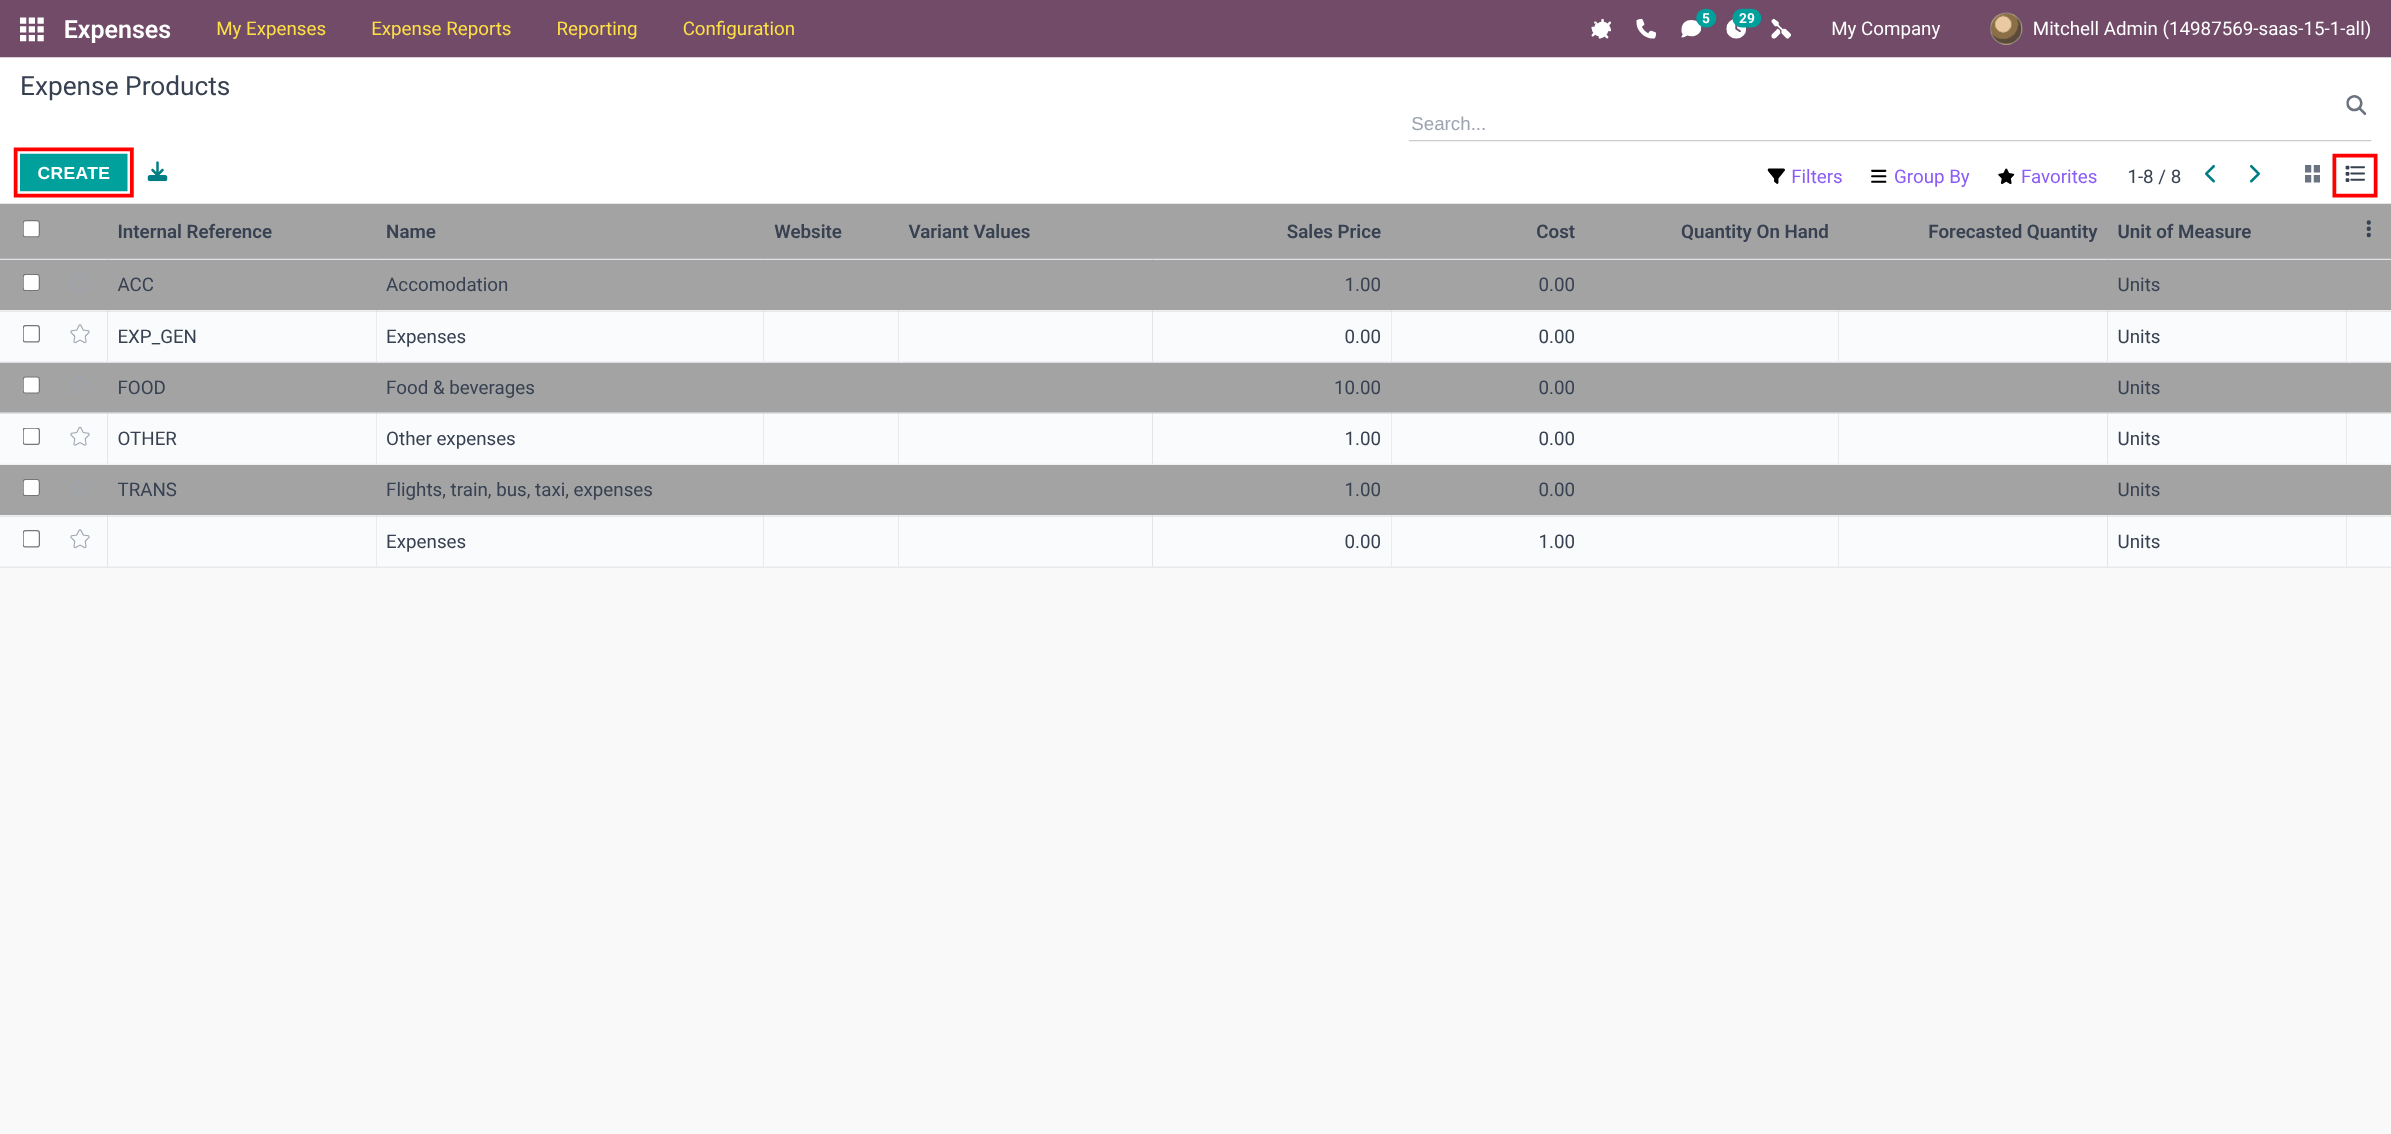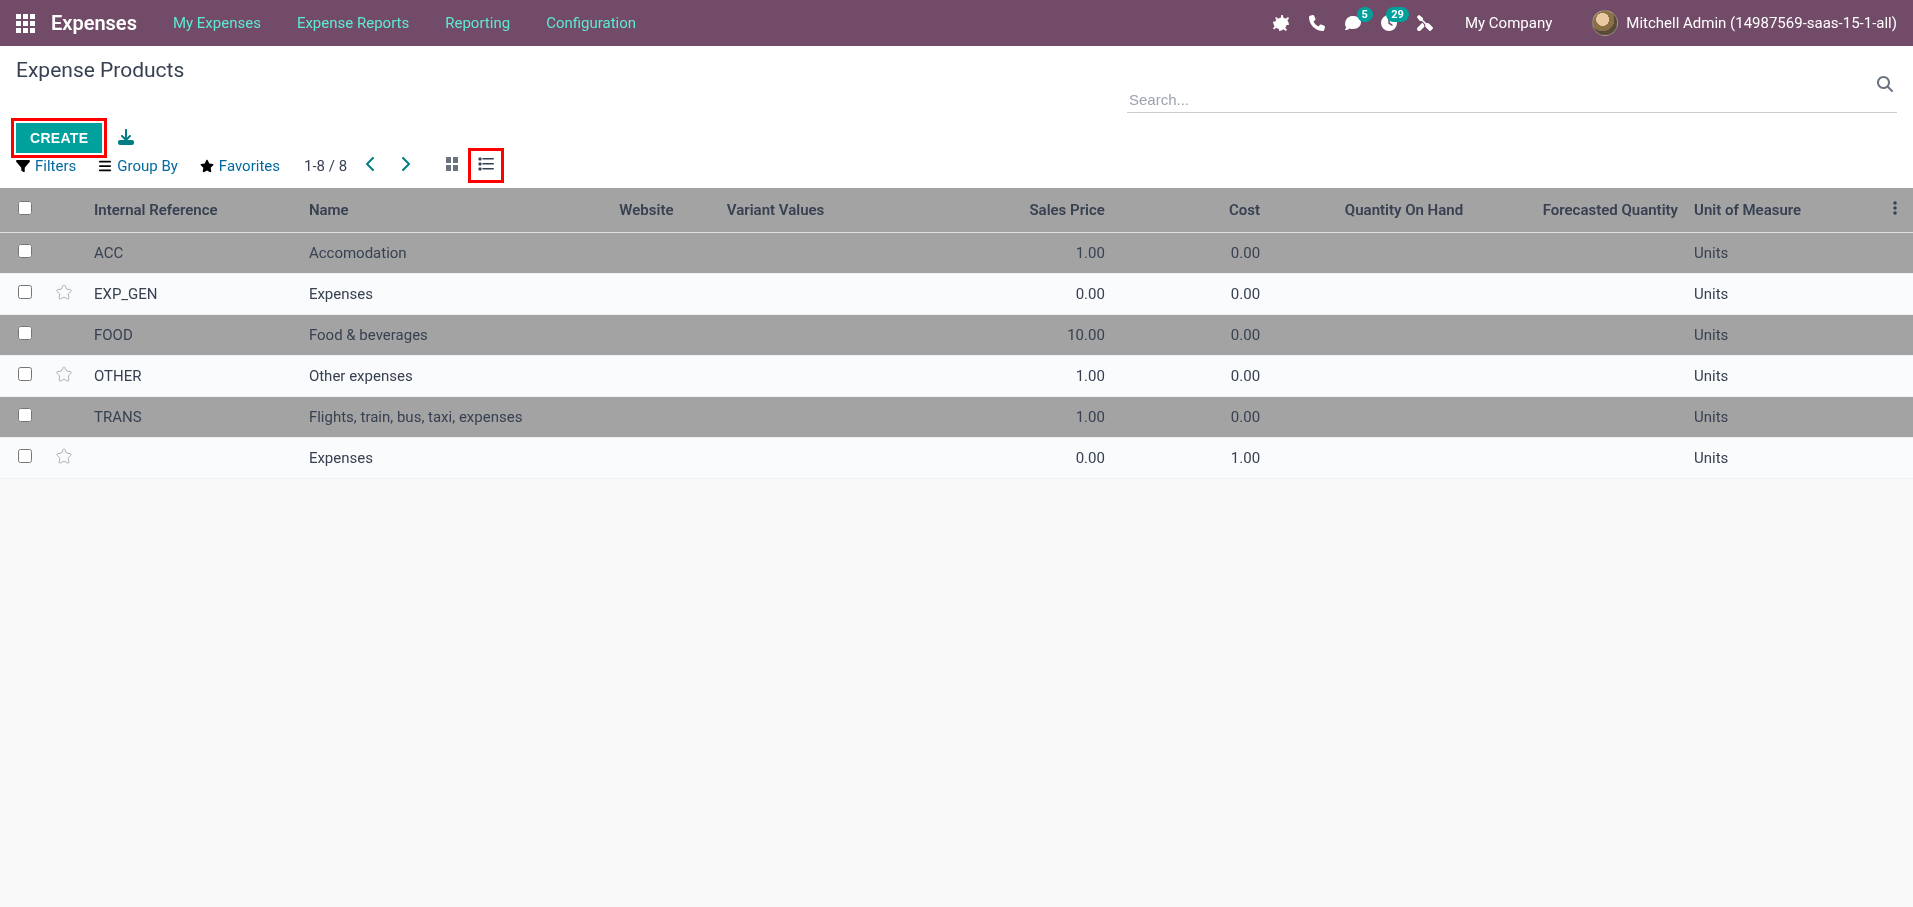--- a/index.html
+++ b/index.html
@@ -2,44 +2,44 @@
 <html><head>
   <meta charset="utf-8">
   <style>
     * { margin: 0; padding: 0; box-sizing: border-box; }
     body { font-family: -apple-system, BlinkMacSystemFont, "Segoe UI", Roboto, Helvetica, Arial, sans-serif; background: #f9f9f9; color: #374151; }
     .navbar { background: #714b67; color: #fff; display: flex; align-items: center; height: 46px; padding: 0 16px; font-size: 15px; }
     .navbar .apps-icon { display: grid; grid-template-columns: repeat(3, 5px); grid-template-rows: repeat(3, 5px); gap: 2px; margin-right: 16px; cursor: pointer; }
     .navbar .apps-icon span { background: #fff; width: 5px; height: 5px; }
     .navbar .brand { font-size: 20px; font-weight: 600; margin-right: 36px; }
     .navbar .nav-links { display: flex; gap: 36px; }
-    .navbar .nav-links a { color: #5eead4; text-decoration: none; cursor: pointer; }
+    .navbar .nav-links a { color: #fde047; text-decoration: none; cursor: pointer; }
     .navbar .spacer { flex: 1; }
     .navbar .right-icons { display: flex; align-items: center; gap: 20px; }
     .navbar .icon-wrap { position: relative; cursor: pointer; display: flex; align-items: center; }
     .navbar .badge { position: absolute; top: -8px; right: -12px; background: #00a09d; color: #fff; font-size: 11px; font-weight: bold; border-radius: 10px; padding: 1px 5px; min-width: 16px; text-align: center; }
     .navbar .company { margin-left: 12px; margin-right: 8px; cursor: pointer; }
     .navbar .user { display: flex; align-items: center; gap: 8px; cursor: pointer; margin-left: 12px; }
     .navbar .avatar { width: 26px; height: 26px; border-radius: 50%; background: radial-gradient(circle at 40% 35%, #e8c9a0 30%, #8b6f47 31%, #8b6f47 55%, #5a4a3a 56%); border: 1px solid rgba(255,255,255,0.3); }
     svg.icon { width: 16px; height: 16px; fill: currentColor; }
     .control-panel { background: #fff; padding: 12px 16px 0 16px; }
     .cp-top { display: flex; justify-content: space-between; align-items: flex-start; margin-bottom: 10px; }
     .cp-title { font-size: 21px; color: #374151; font-weight: 400; }
     .search-wrap { flex: 1; max-width: 770px; margin-left: auto; display: flex; align-items: center; border-bottom: 1px solid #ccc; }
     .search-wrap input { flex: 1; border: none; outline: none; font-size: 15px; padding: 4px 2px; color: #374151; margin-top: 29px; }
     .search-wrap input::placeholder { color: #9ca3af; }
     .search-wrap .search-btn { background: none; border: none; cursor: pointer; color: #6b7280; padding: 4px; }
-    .cp-bottom { display: flex; justify-content: space-between; align-items: flex-start; padding-bottom: 10px; flex-direction: column; }
+    .cp-bottom { display: flex; justify-content: space-between; align-items: flex-end; padding-bottom: 10px; }
     .cp-left { display: flex; align-items: center; gap: 12px; }
     .btn-create { background: #00a09d; color: #fff; border: none; padding: 7px 14px; font-size: 14px; font-weight: bold; cursor: pointer; letter-spacing: 0.3px; }
     .btn-import { background: none; border: none; color: #017e84; cursor: pointer; padding: 4px; }
     .highlight-red { outline: 3px solid #ff0000; outline-offset: 2px; }
     .cp-right { display: flex; align-items: center; gap: 24px; }
     .search-opts { display: flex; align-items: center; gap: 22px; }
-    .search-opt { display: flex; align-items: center; gap: 5px; color: #0369a1; cursor: pointer; font-size: 15px; }
+    .search-opt { display: flex; align-items: center; gap: 5px; color: #8b5cf6; cursor: pointer; font-size: 15px; }
     .search-opt svg { width: 14px; height: 14px; }
     .pager-group { display: flex; align-items: center; gap: 14px; }
     .pager-text { color: #374151; font-size: 15px; }
     .pager-btn { background: none; border: none; cursor: pointer; color: #017e84; padding: 2px; }
     .view-switch { display: flex; align-items: center; gap: 8px; }
     .view-btn { background: none; border: none; cursor: pointer; color: #6b7280; padding: 3px 5px; }
     .view-btn.active { color: #374151; }
     .table-container { background: #a3a3a3; }
     table { width: 100%; border-collapse: collapse; }
     thead th { text-align: left; padding: 12px 8px; font-weight: 600; font-size: 15px; color: #374151; border-bottom: 1px solid #dee2e6; white-space: nowrap; }

